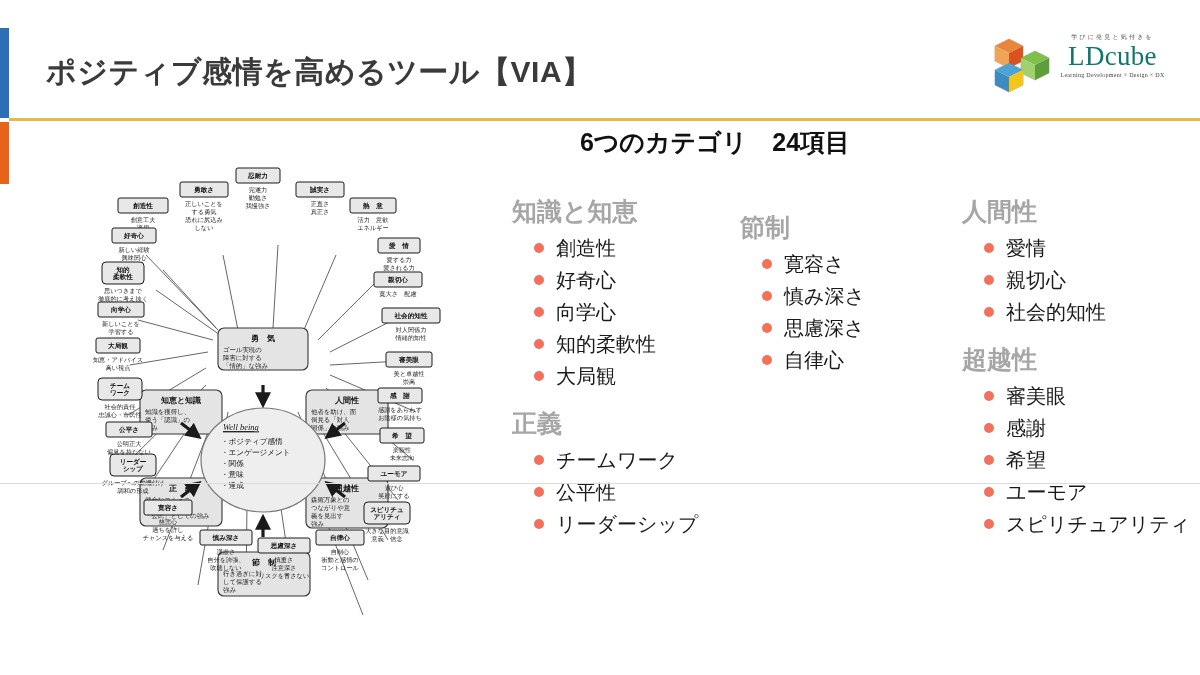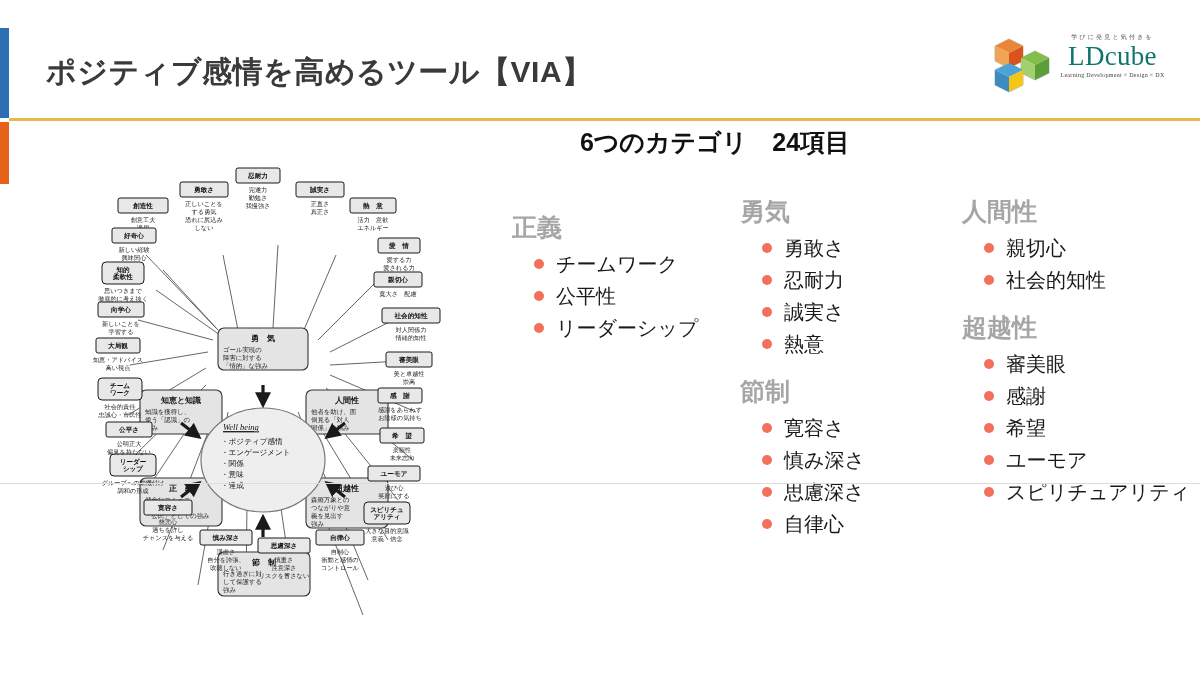--- a/index.html
+++ b/index.html
@@ -94,55 +94,57 @@
         <div class="logo-tag-top">学びに発見と気付きを</div>
         <div class="logo-name">LDcube</div>
         <div class="logo-tag-bot">Learning Development × Design × DX</div>
       </div>
     </div>
   </div>
 
   <div class="main-head">6つのカテゴリ　24項目</div>
 
   <div class="cat-col col-1">
+    <div class="cat-block">
+      <div class="cat-title">知識と知恵</div>
+      <ul class="cat-list">
+        <li><span class="dot"></span><span>創造性</span></li>
+        <li><span class="dot"></span><span>好奇心</span></li>
+        <li><span class="dot"></span><span>向学心</span></li>
+        <li><span class="dot"></span><span>知的柔軟性</span></li>
+        <li><span class="dot"></span><span>大局観</span></li>
+      </ul>
+    </div>
     <div class="cat-block gap-before">
       <div class="cat-title">正義</div>
       <ul class="cat-list">
         <li><span class="dot"></span><span>チームワーク</span></li>
         <li><span class="dot"></span><span>公平性</span></li>
         <li><span class="dot"></span><span>リーダーシップ</span></li>
       </ul>
     </div>
   </div>
 
   <div class="cat-col col-2">
-    <div class="cat-block">
-      <div class="cat-title">勇気</div>
-      <ul class="cat-list">
-        <li><span class="dot"></span><span>勇敢さ</span></li>
-        <li><span class="dot"></span><span>忍耐力</span></li>
-        <li><span class="dot"></span><span>誠実さ</span></li>
-        <li><span class="dot"></span><span>熱意</span></li>
-      </ul>
-    </div>
     <div class="cat-block gap-before">
       <div class="cat-title">節制</div>
       <ul class="cat-list">
         <li><span class="dot"></span><span>寛容さ</span></li>
         <li><span class="dot"></span><span>慎み深さ</span></li>
         <li><span class="dot"></span><span>思慮深さ</span></li>
         <li><span class="dot"></span><span>自律心</span></li>
       </ul>
     </div>
   </div>
 
   <div class="cat-col col-3">
     <div class="cat-block">
       <div class="cat-title">人間性</div>
       <ul class="cat-list">
+        <li><span class="dot"></span><span>愛情</span></li>
         <li><span class="dot"></span><span>親切心</span></li>
         <li><span class="dot"></span><span>社会的知性</span></li>
       </ul>
     </div>
     <div class="cat-block gap-before">
       <div class="cat-title">超越性</div>
       <ul class="cat-list">
         <li><span class="dot"></span><span>審美眼</span></li>
         <li><span class="dot"></span><span>感謝</span></li>
         <li><span class="dot"></span><span>希望</span></li>

